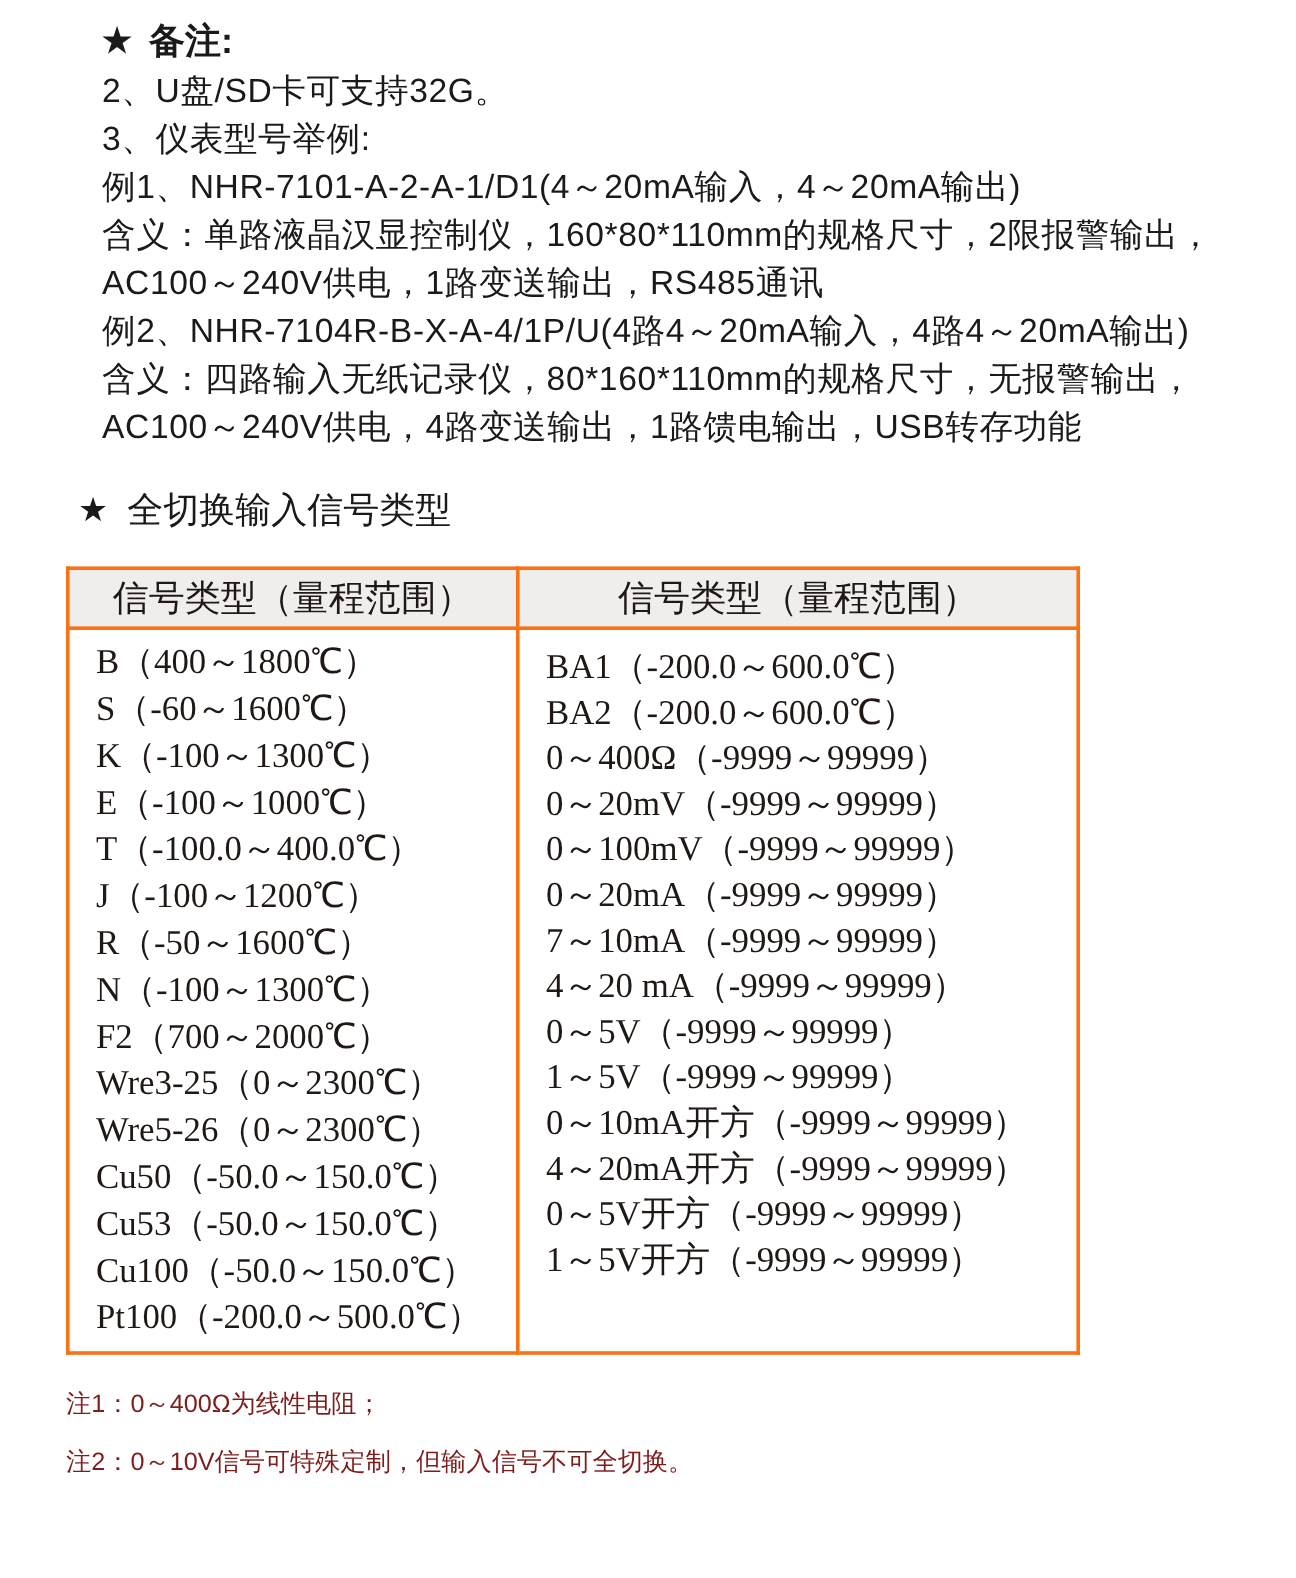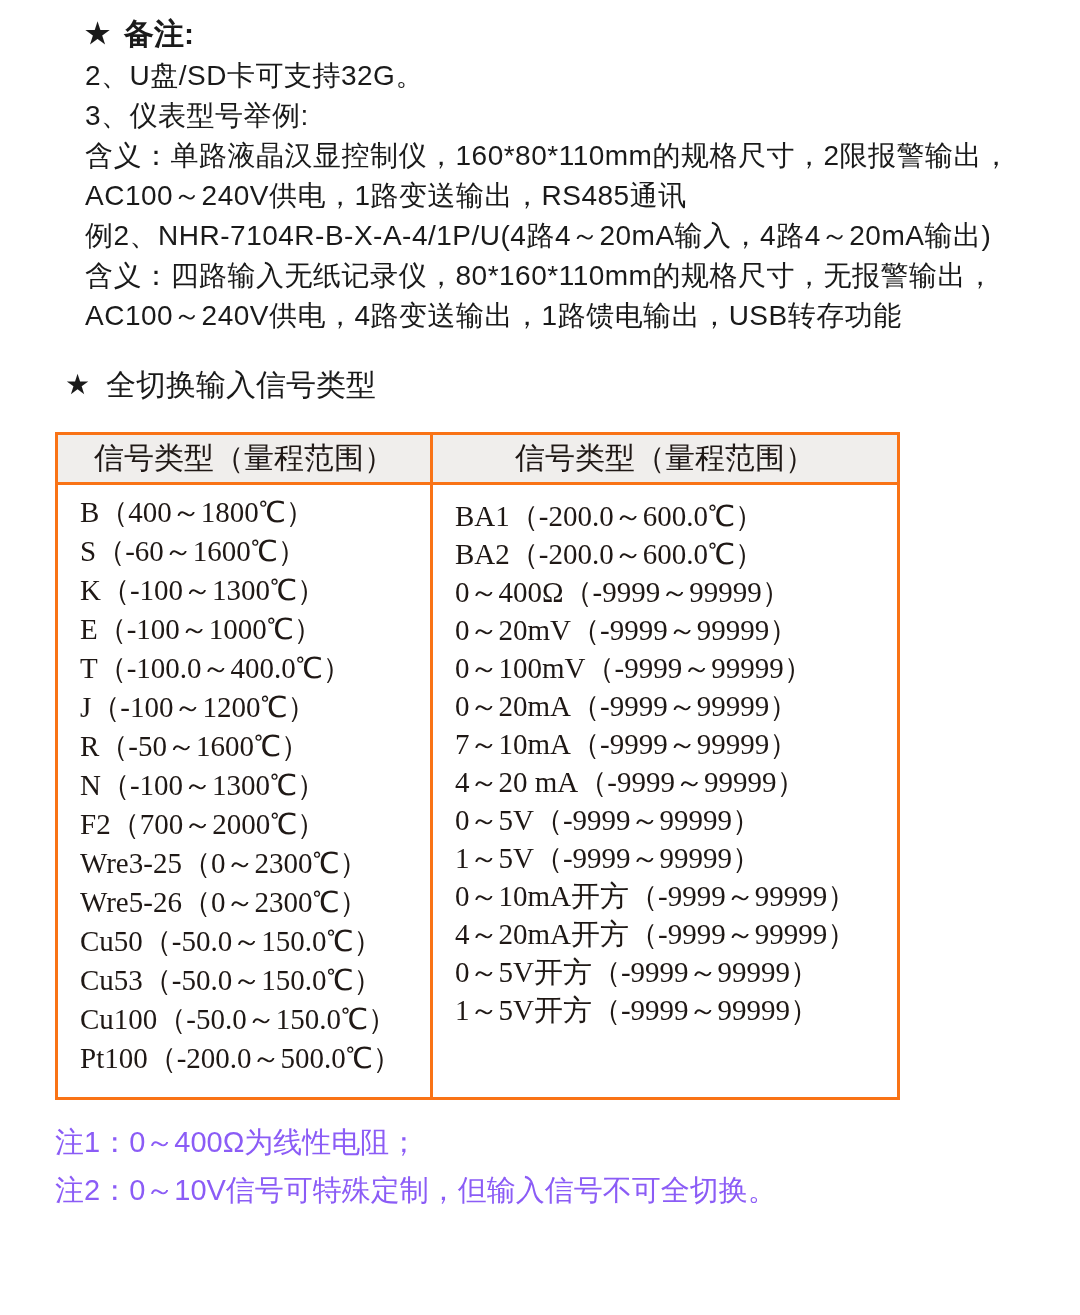--- a/index.html
+++ b/index.html
@@ -76,57 +76,58 @@
     vertical-align: middle;
     color: #1f1815;
   }
   th.col-left  { width: 375px; }
   th.col-right { width: 467px; }
   table.signal-table td {
     vertical-align: top;
     background: #ffffff;
   }
   .cell-inner {
-    padding: 8px 10px 19px 22px;
+    padding: 8px 10px 8px 22px;
     font-family: "Liberation Serif", serif;
     color: #1f1815;
   }
   .cell-inner .entry {
     font-size: 29px;
     white-space: nowrap;
   }
   td.left-cell  .entry { line-height: 39px; }
   td.right-cell .cell-inner { padding-top: 12px; }
   td.right-cell .entry { line-height: 38px; }
 
   
   .footnotes {
     margin: 18px 0 0 55px;
   }
   .footnotes .text-line {
     height: 48px;
     line-height: 48px;
-    font-size: 29px;
+    font-size: 21px;
     white-space: nowrap;
-    color: #8b5cf6;
+    color: #7f1d1d;
   }
 </style>
 </head>
 <body>
 
 <div class="page">
 
   <section class="remark">
     <div class="title-line">
       <span class="star">★</span>
       <span>备注:</span>
     </div>
     <div class="remark-lines">
       <div class="text-line">2、U盘/SD卡可支持32G。</div>
       <div class="text-line">3、仪表型号举例:</div>
+      <div class="text-line">例1、NHR-7101-A-2-A-1/D1(4～20mA输入，4～20mA输出)</div>
       <div class="text-line">含义：单路液晶汉显控制仪，160*80*110mm的规格尺寸，2限报警输出，</div>
       <div class="text-line">AC100～240V供电，1路变送输出，RS485通讯</div>
       <div class="text-line">例2、NHR-7104R-B-X-A-4/1P/U(4路4～20mA输入，4路4～20mA输出)</div>
       <div class="text-line">含义：四路输入无纸记录仪，80*160*110mm的规格尺寸，无报警输出，</div>
       <div class="text-line">AC100～240V供电，4路变送输出，1路馈电输出，USB转存功能</div>
     </div>
   </section>
 
   <section>
     <div class="signal-title">

